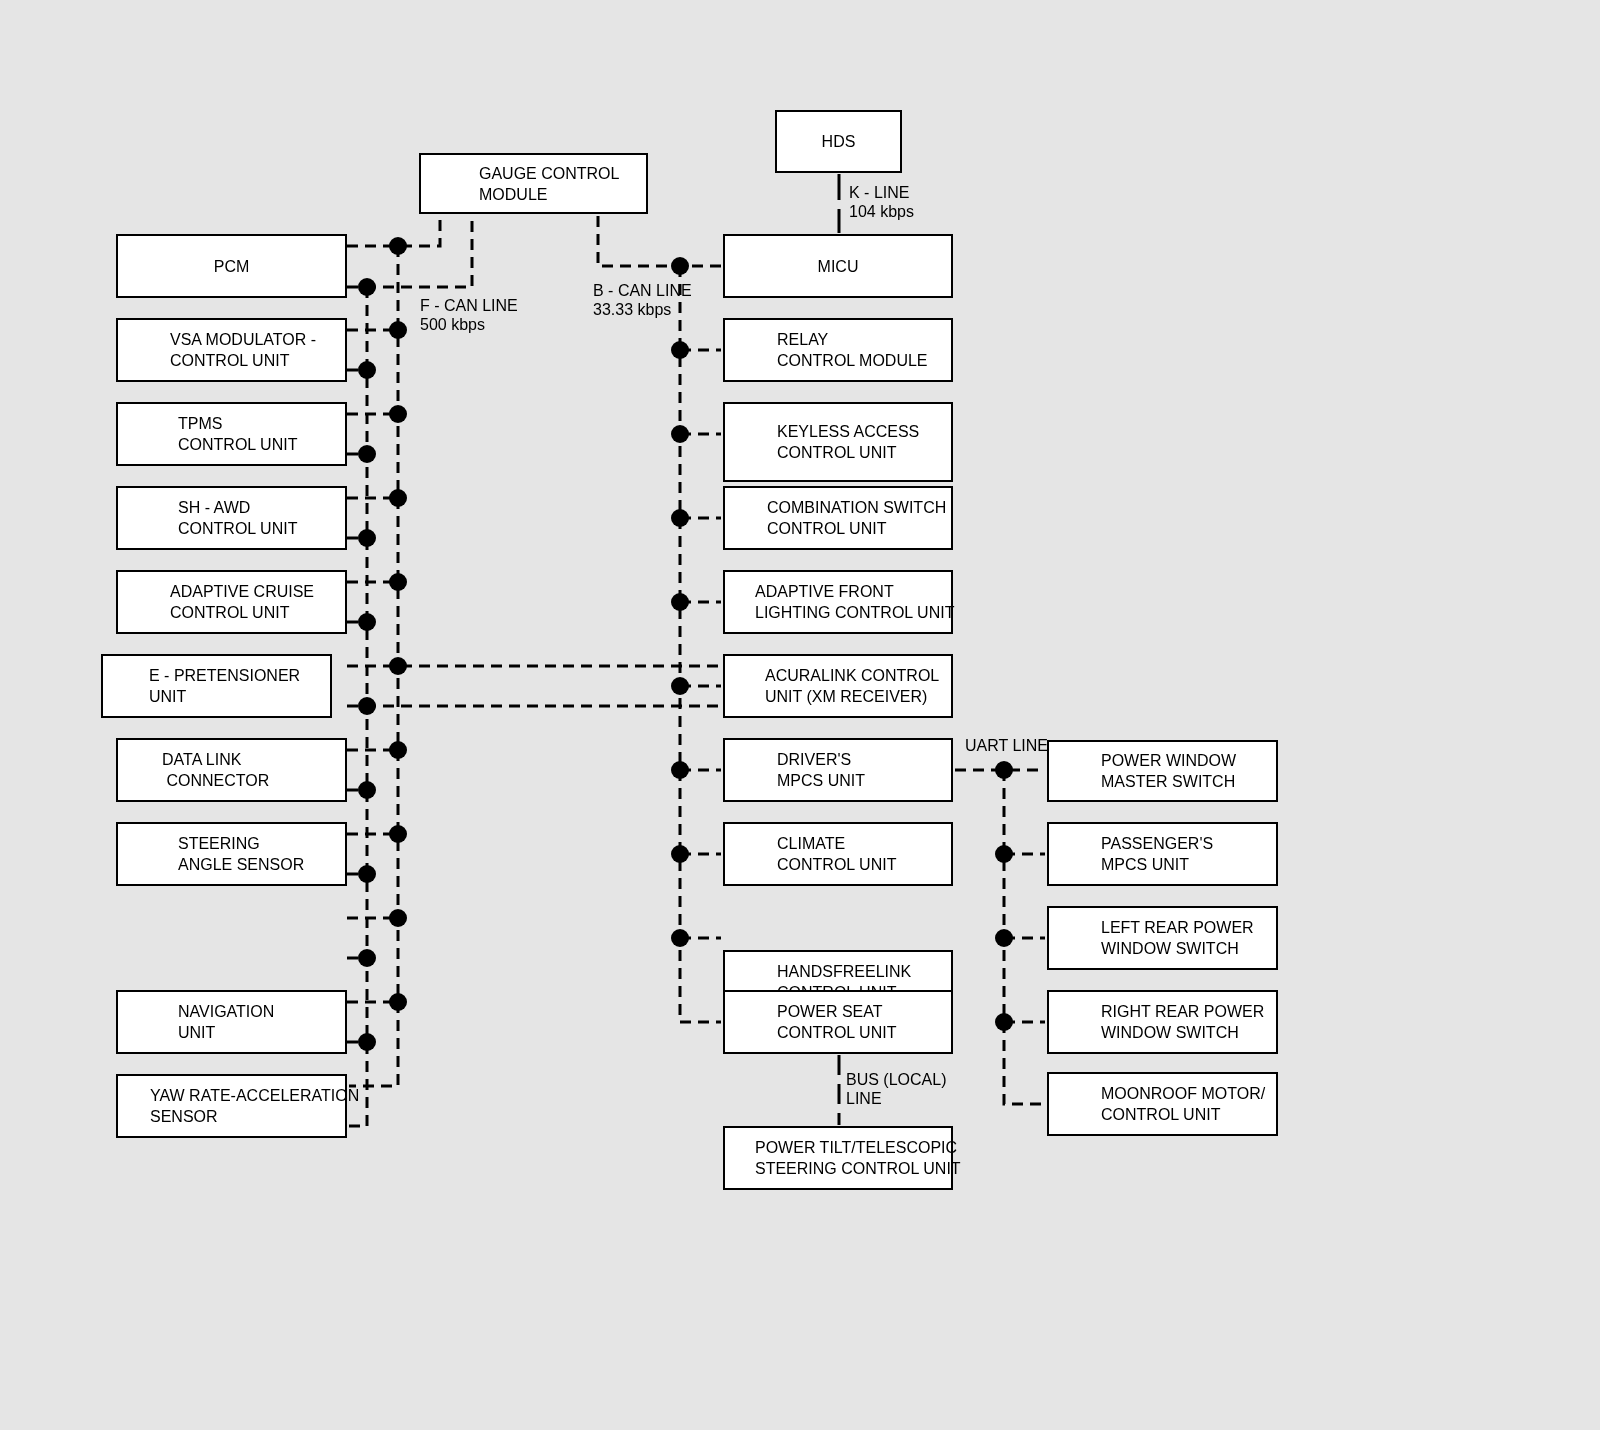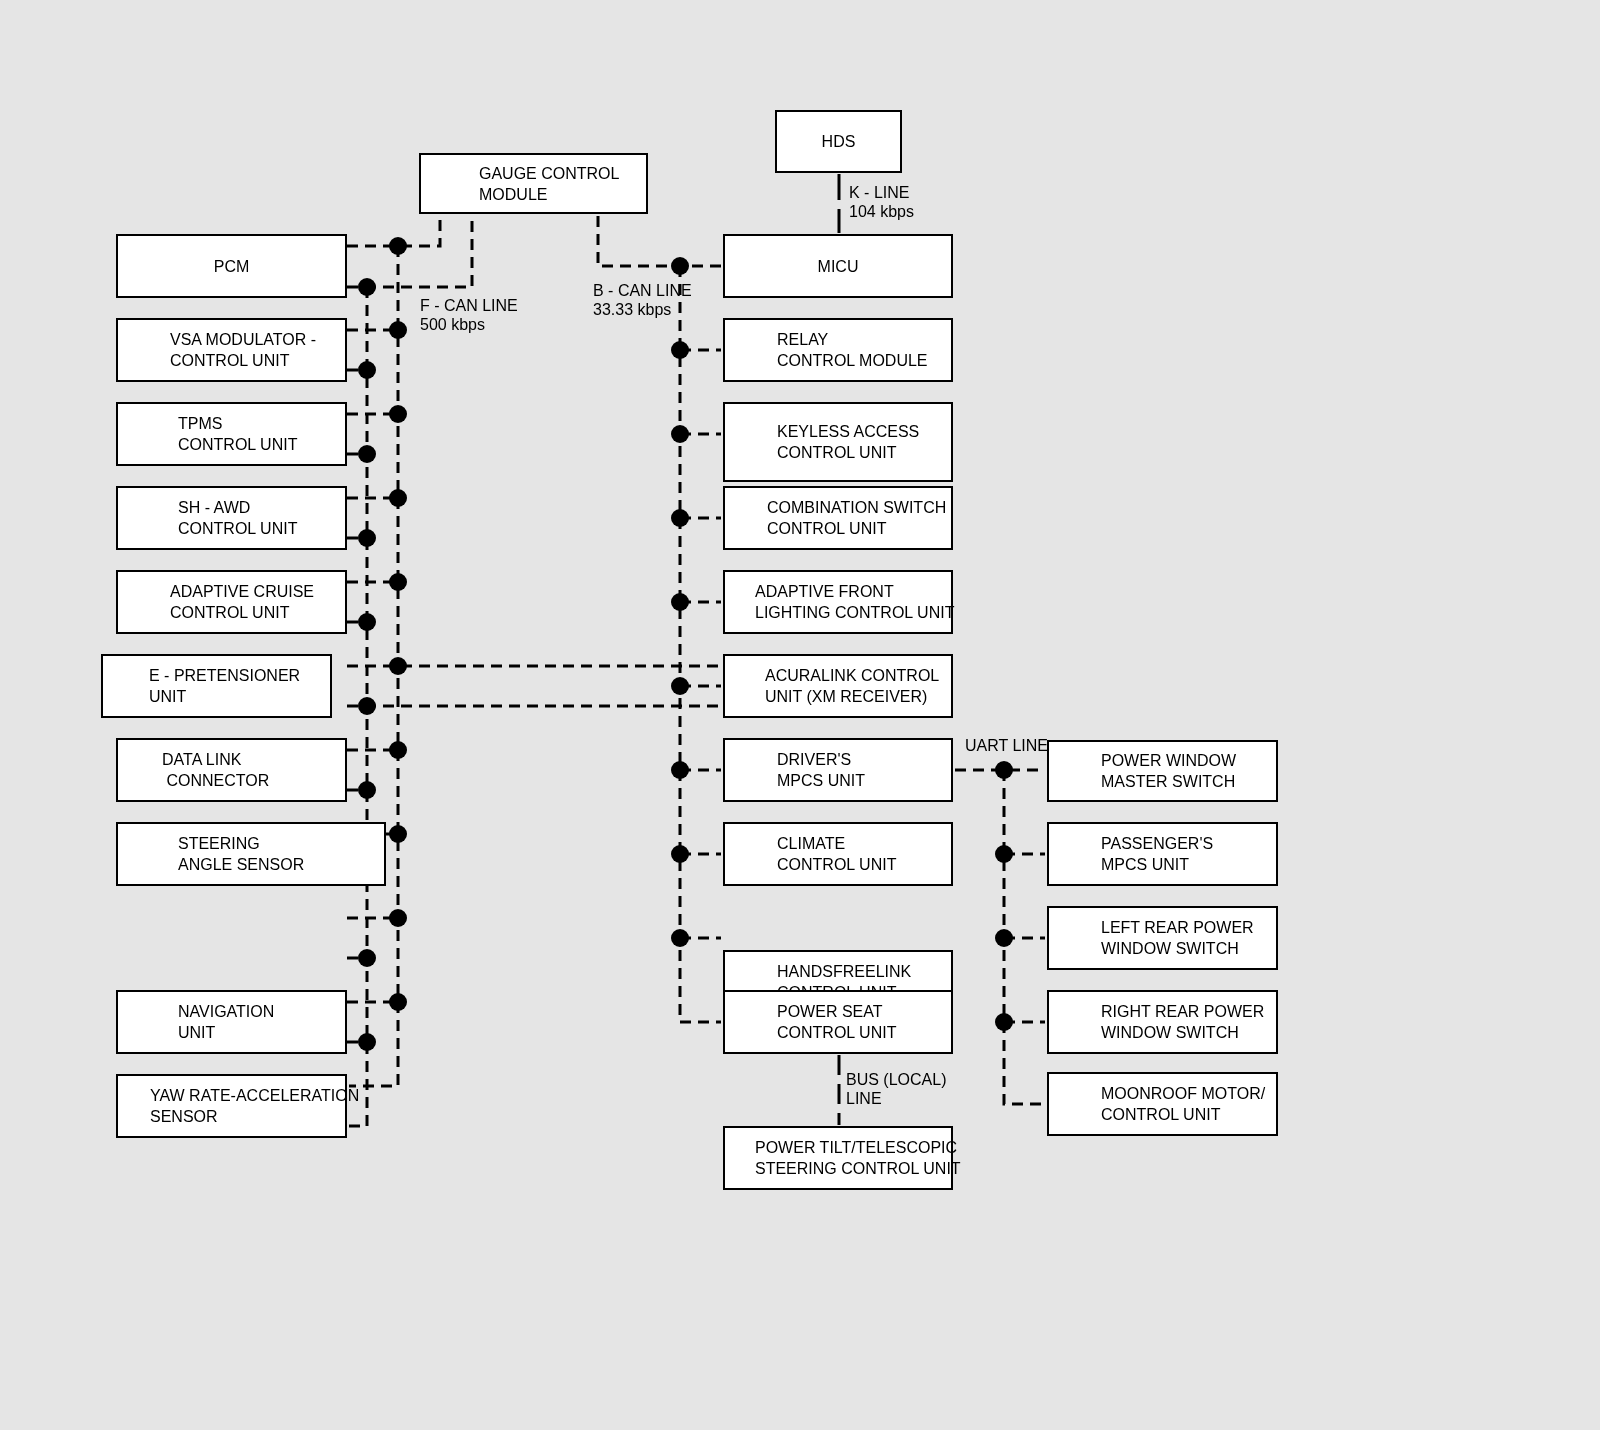--- a/index.html
+++ b/index.html
@@ -124,21 +124,21 @@
   <div class="node" style="left:116px;top:402px;width:231px;height:64px;padding-left:60px">TPMS
 CONTROL UNIT</div>
   <div class="node" style="left:116px;top:486px;width:231px;height:64px;padding-left:60px">SH - AWD
 CONTROL UNIT</div>
   <div class="node" style="left:116px;top:570px;width:231px;height:64px">ADAPTIVE CRUISE
 CONTROL UNIT</div>
   <div class="node" style="left:101px;top:654px;width:231px;height:64px;padding-left:46px">E - PRETENSIONER
 UNIT</div>
   <div class="node" style="left:116px;top:738px;width:231px;height:64px;padding-left:44px">DATA LINK
  CONNECTOR</div>
-  <div class="node" style="left:116px;top:822px;width:270px;height:64px;padding-left:60px">STEERING
+  <div class="node" style="left:116px;top:822px;width:231px;height:64px;padding-left:60px">STEERING
 ANGLE SENSOR</div>
   <div class="node" style="left:116px;top:990px;width:231px;height:64px;padding-left:60px">NAVIGATION
 UNIT</div>
   <div class="node" style="left:116px;top:1074px;width:231px;height:64px;padding-left:32px">YAW RATE-ACCELERATION
 SENSOR</div>
 
   <div class="node c" style="left:723px;top:234px;width:230px;height:64px">MICU</div>
   <div class="node" style="left:723px;top:318px;width:230px;height:64px">RELAY
 CONTROL MODULE</div>
   <div class="node" style="left:723px;top:402px;width:230px;height:80px">KEYLESS ACCESS

